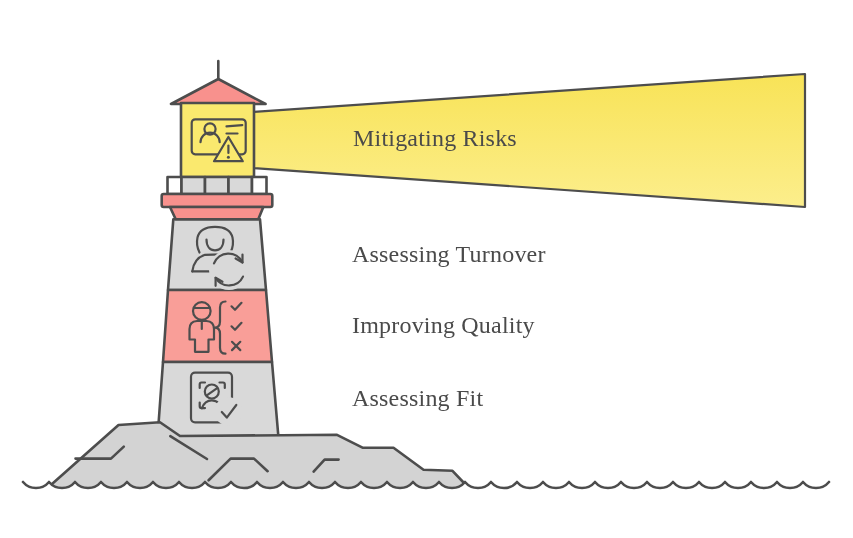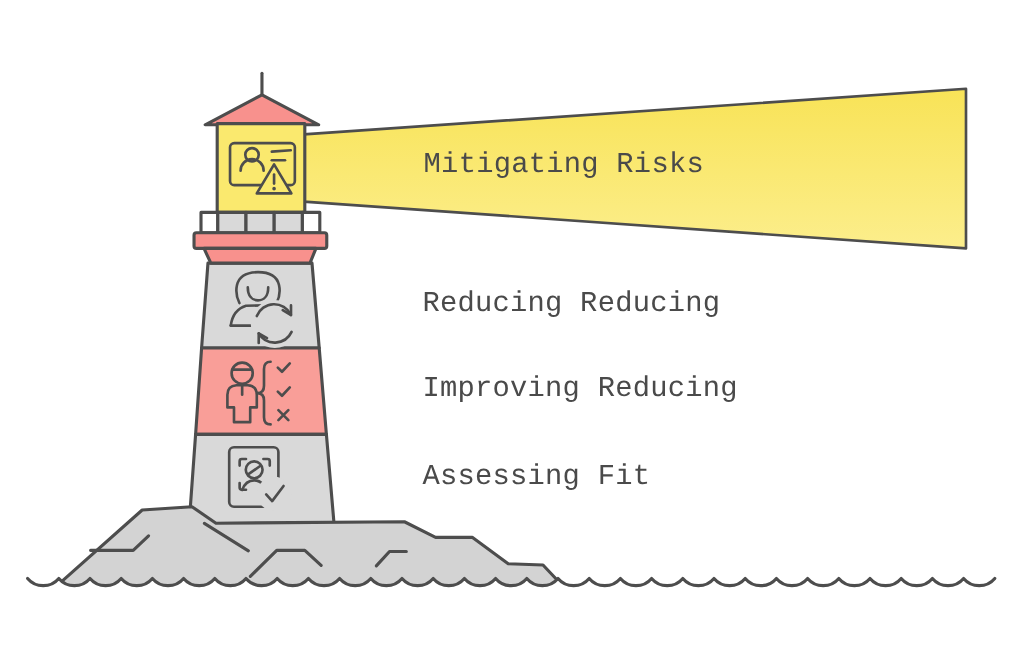--- a/index.html
+++ b/index.html
@@ -2,21 +2,21 @@
 <html style="--background: #ffffff; --outline: #4d4d4d; --text: #4a4a4a; --salmon: #f8918d; --salmon_light: #f99e98; --yellow: #fae96e; --beam_top: #f8e357; --beam_bottom: #fcee8c; --gray: #d9d9d9; --rock_gray: #d3d3d3; --white: #ffffff;"><head>
 <meta charset="utf-8">
 <style>
   html, body { margin: 0; padding: 0; background: #fff; }
   .stage {
     position: relative;
     width: 853px;
     height: 538px;
     background: var(--background, #ffffff);
     overflow: hidden;
-    font-family: Liberation Mono, monospace;
+    font-family: Liberation Serif, serif;
   }
   .scene { position: absolute; left: 0; top: 0; }
   .label {
     position: absolute;
     font-size: 24px;
     line-height: 1.0;
     color: var(--text, #4a4a4a);
     letter-spacing: 0.2px;
     white-space: nowrap;
   }
@@ -122,17 +122,17 @@
       <path class="o" d="M313.6 471.6 L324.6 459.6 L338.6 459.6"></path>
     </g>
 
     <g>
       <path class="water-mask" d="M23 482 a17 17 0 0 0 26 0 a17 17 0 0 0 26 0 a17 17 0 0 0 26 0 a17 17 0 0 0 26 0 a17 17 0 0 0 26 0 a17 17 0 0 0 26 0 a17 17 0 0 0 26 0 a17 17 0 0 0 26 0 a17 17 0 0 0 26 0 a17 17 0 0 0 26 0 a17 17 0 0 0 26 0 a17 17 0 0 0 26 0 a17 17 0 0 0 26 0 a17 17 0 0 0 26 0 a17 17 0 0 0 26 0 a17 17 0 0 0 26 0 a17 17 0 0 0 26 0 a17 17 0 0 0 26 0 a17 17 0 0 0 26 0 a17 17 0 0 0 26 0 a17 17 0 0 0 26 0 a17 17 0 0 0 26 0 a17 17 0 0 0 26 0 a17 17 0 0 0 26 0 a17 17 0 0 0 26 0 a17 17 0 0 0 26 0 a17 17 0 0 0 26 0 a17 17 0 0 0 26 0 a17 17 0 0 0 26 0 a17 17 0 0 0 26 0 a17 17 0 0 0 26 0 L829 538 L23 538 Z"></path>
       <path class="o" d="M23 482 a17 17 0 0 0 26 0 a17 17 0 0 0 26 0 a17 17 0 0 0 26 0 a17 17 0 0 0 26 0 a17 17 0 0 0 26 0 a17 17 0 0 0 26 0 a17 17 0 0 0 26 0 a17 17 0 0 0 26 0 a17 17 0 0 0 26 0 a17 17 0 0 0 26 0 a17 17 0 0 0 26 0 a17 17 0 0 0 26 0 a17 17 0 0 0 26 0 a17 17 0 0 0 26 0 a17 17 0 0 0 26 0 a17 17 0 0 0 26 0 a17 17 0 0 0 26 0 a17 17 0 0 0 26 0 a17 17 0 0 0 26 0 a17 17 0 0 0 26 0 a17 17 0 0 0 26 0 a17 17 0 0 0 26 0 a17 17 0 0 0 26 0 a17 17 0 0 0 26 0 a17 17 0 0 0 26 0 a17 17 0 0 0 26 0 a17 17 0 0 0 26 0 a17 17 0 0 0 26 0 a17 17 0 0 0 26 0 a17 17 0 0 0 26 0 a17 17 0 0 0 26 0"></path>
     </g>
   </svg>
 
   <div class="label" style="left:353px; top:126px;">Mitigating Risks</div>
-  <div class="label" style="left:352px; top:242px;">Reducing Reducing</div>
-  <div class="label" style="left:352px; top:313px;">Improving Reducing</div>
+  <div class="label" style="left:352px; top:242px;">Assessing Turnover</div>
+  <div class="label" style="left:352px; top:313px;">Improving Quality</div>
   <div class="label" style="left:352px; top:386px;text-align:center;">Assessing Fit</div>
 
 </div>
 
 </body></html>

